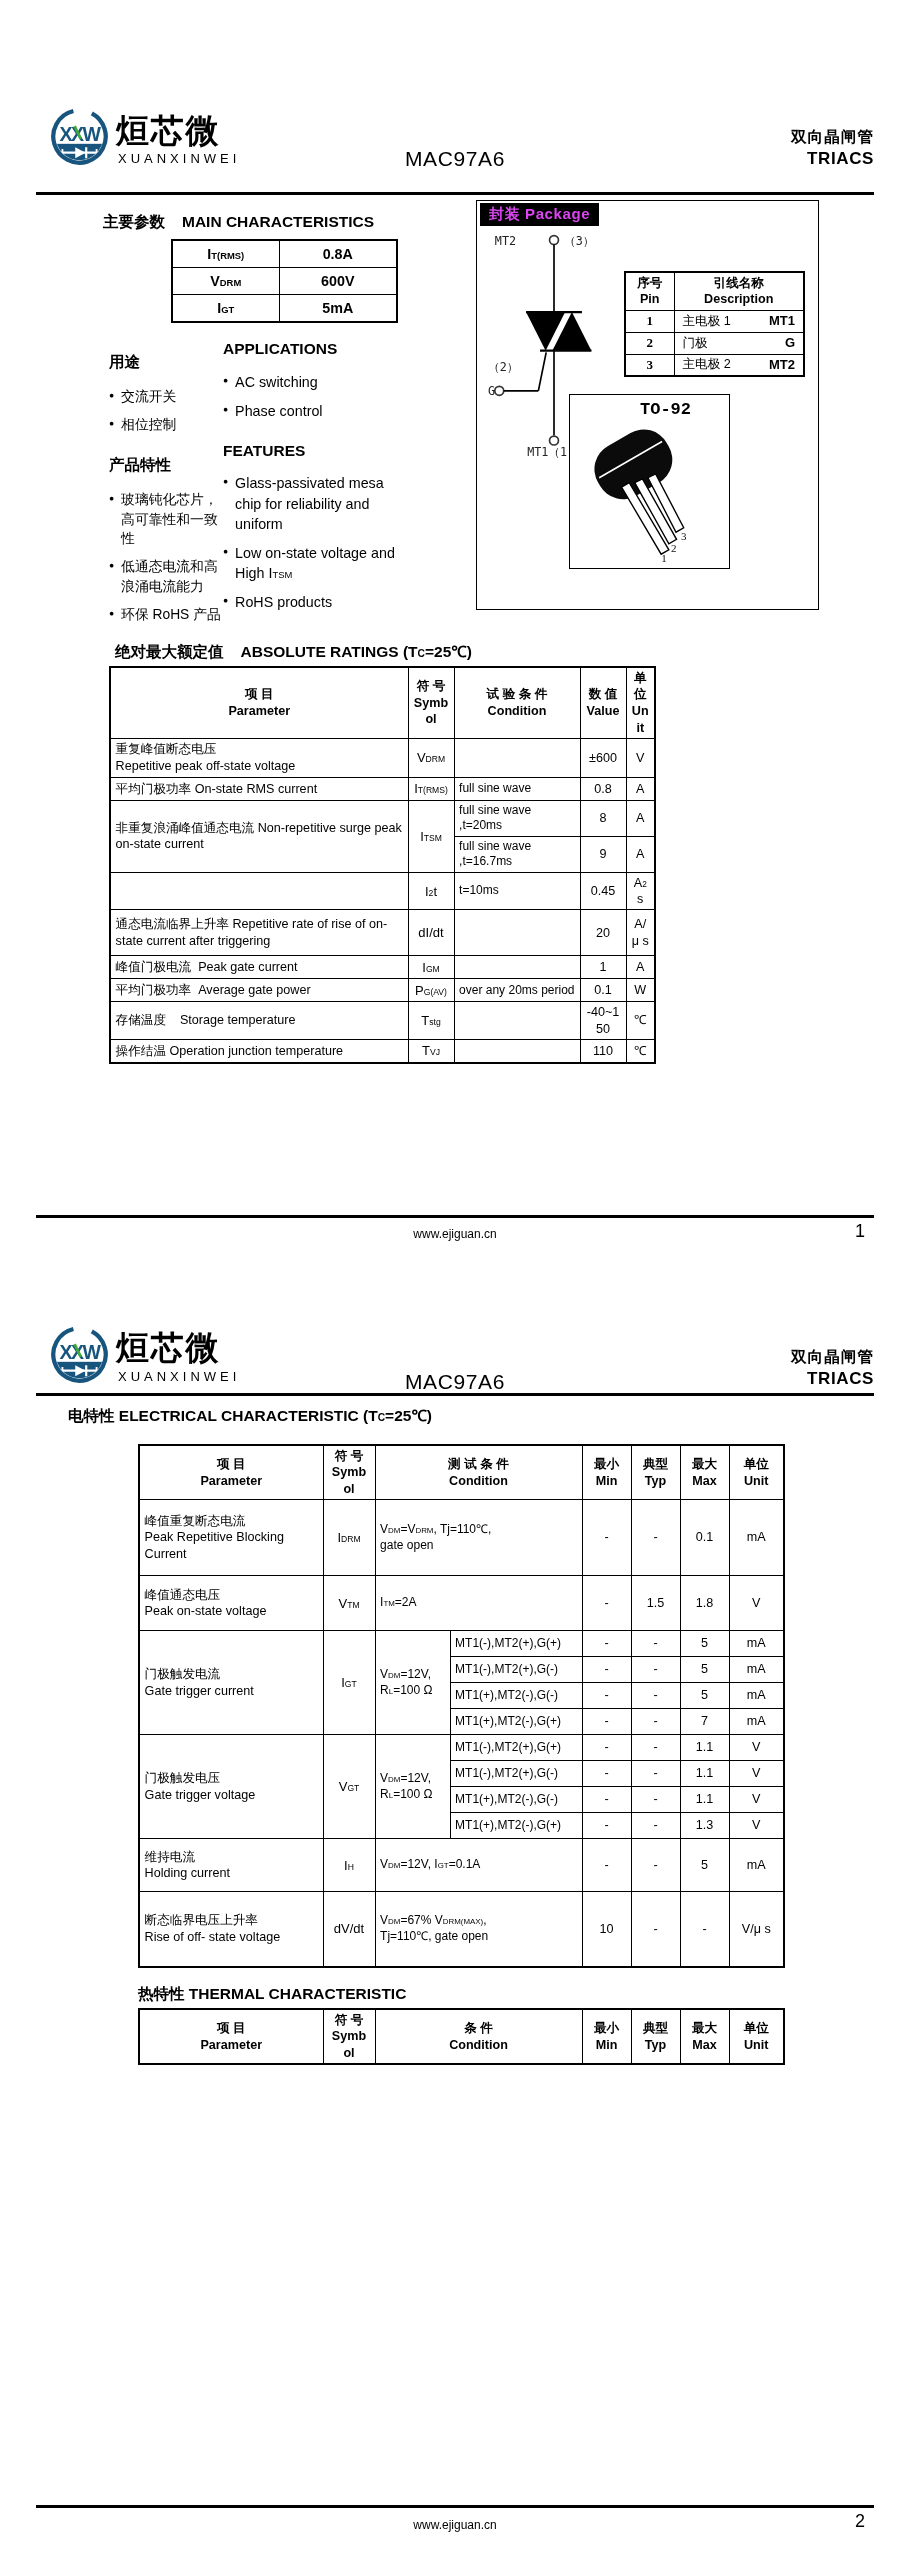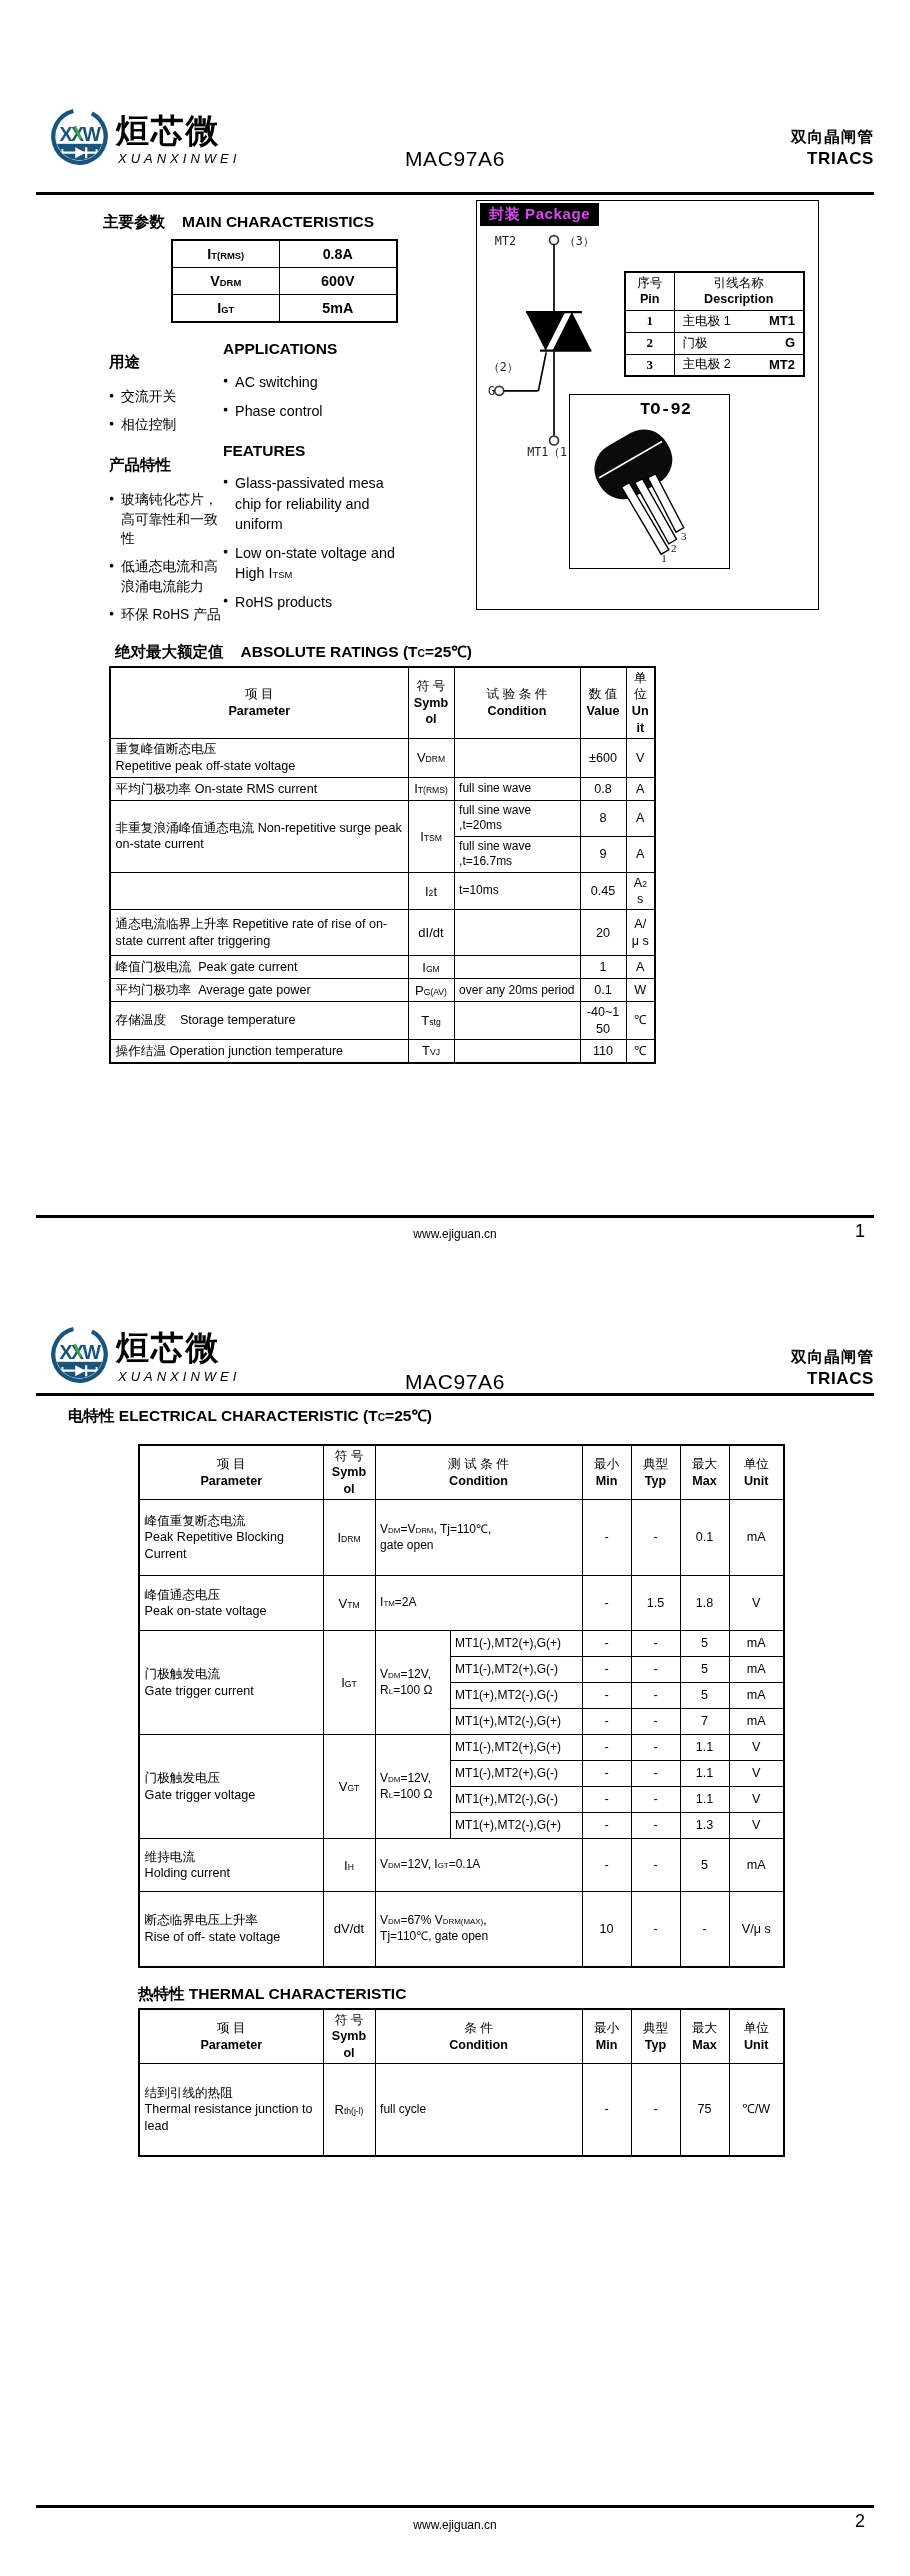--- a/index.html
+++ b/index.html
@@ -6,32 +6,32 @@
   body{width:910px;height:2576px;background:#fff;color:#000;
        font-family:"Liberation Sans",sans-serif;position:relative;overflow:hidden;}
   .page{position:absolute;left:0;width:910px;}
   .abs{position:absolute;}
   .rule{position:absolute;left:36px;width:838px;background:#000;}
   .part-title{position:absolute;left:0;width:910px;text-align:center;
               font-size:21px;letter-spacing:0.6px;}
   .fam-zh{position:absolute;right:36px;font-size:15.5px;font-weight:bold;letter-spacing:1.1px;}
   .fam-en{position:absolute;right:36px;font-size:17px;font-weight:bold;letter-spacing:0.6px;}
   .brand-zh{position:absolute;font-size:33px;font-weight:bold;letter-spacing:1.7px;line-height:1;}
-  .brand-en{position:absolute;font-size:13px;letter-spacing:4px;font-style:italic;}
+  .brand-en{position:absolute;font-size:13px;letter-spacing:4px;}
   .sec-title{position:absolute;font-size:15.5px;font-weight:bold;white-space:nowrap;}
   .sec-title .gap{display:inline-block;width:17px;}
   sub{font-size:66%;vertical-align:-16%;line-height:0;}
   sup{font-size:66%;vertical-align:30%;line-height:0;}
 
   table{border-collapse:collapse;position:absolute;background:#fff;table-layout:fixed;}
   td,th{border:1.4px solid #000;font-size:12.6px;line-height:1.32;vertical-align:middle;
         padding:1.7px 4.6px;word-wrap:break-word;}
   table.t-outer{border:2px solid #000;}
   th{font-weight:normal;}
-  th .zh{display:block;font-size:12.6px;font-weight:normal;}
+  th .zh{display:block;font-size:12.6px;font-weight:bold;}
   th .en{display:block;font-size:12.6px;font-weight:bold;}
   .param .zh,.param .en{display:inline;}
   .param.stack .zh,.param.stack .en{display:block;}
   .sym{text-align:center;font-size:13px;}
   .cond{text-align:left;font-size:12px;}
   .val{text-align:center;font-size:12.6px;}
 
   
   .mc-table td{font-size:14.3px;font-weight:bold;text-align:center;height:26px;padding:0 2.3px;}
 
@@ -589,32 +589,20 @@
           </th>
       <th>
             <span class="zh">最大</span>
             <span class="en">Max</span>
           </th>
       <th>
             <span class="zh">单位</span>
             <span class="en">Unit</span>
           </th>
     </tr>
-    <tr style="height:92px;">
-      <td class="param stack">
-            <span class="zh">结到引线的热阻</span>
-            <span class="en">Thermal resistance junction to lead</span>
-          </td>
-      <td class="sym">R<sub>th(j-l)</sub></td>
-      <td class="cond" colspan="2">full cycle</td>
-      <td class="val">-</td>
-      <td class="val">-</td>
-      <td class="val">75</td>
-      <td class="val">℃/W</td>
-    </tr>
   </tbody>
     </table>
 
   <div class="rule" style="top:1215px;height:2.9px;"></div>
   <div class="foot-url" style="top:1228px;">www.ejiguan.cn</div>
   <div class="foot-num" style="top:1221px;">2</div>
 </div>
 
 
 </body></html>

